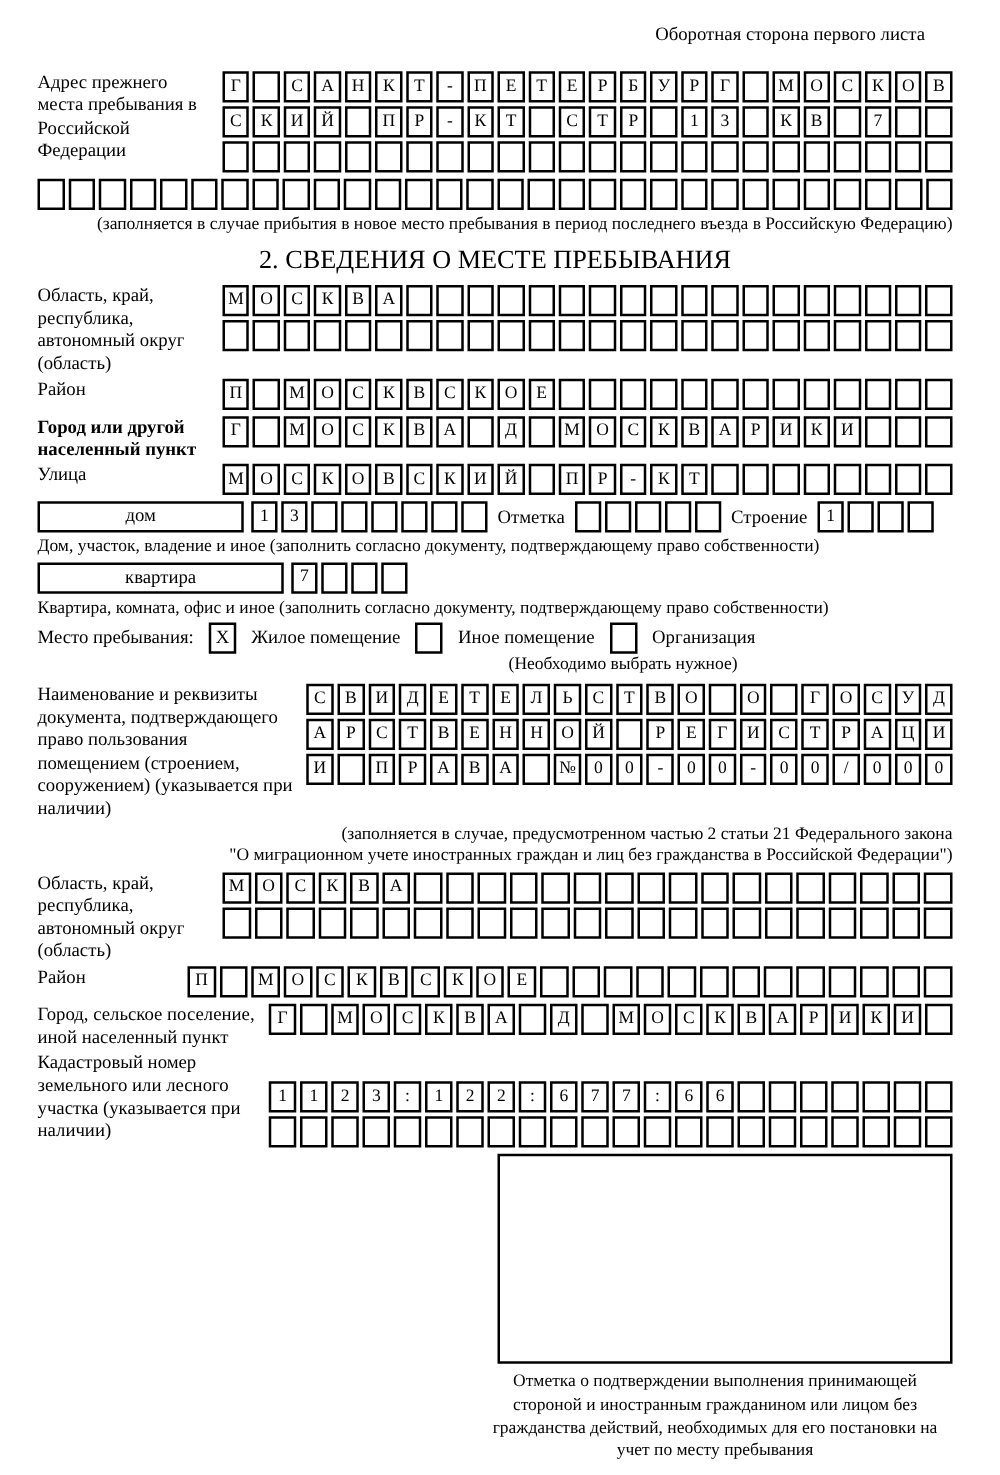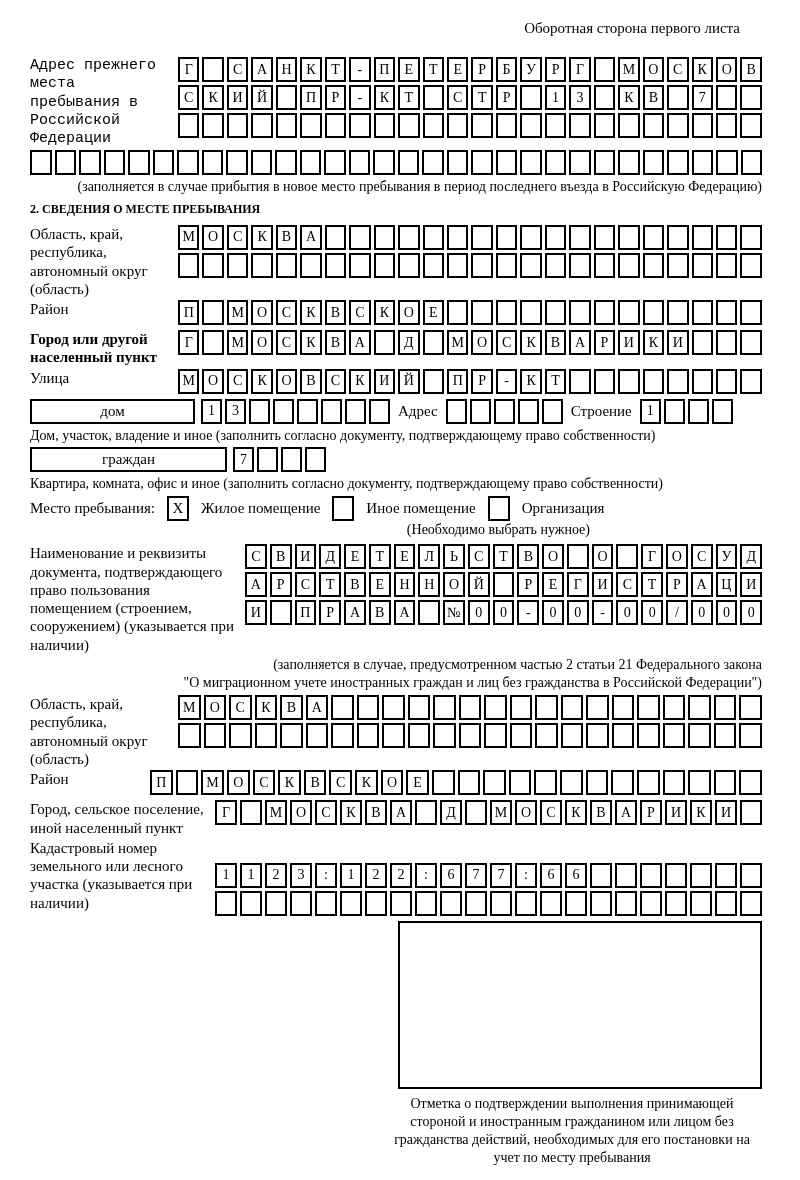--- a/index.html
+++ b/index.html
@@ -2,21 +2,21 @@
 <html><head>
 <meta charset="utf-8">
 <style>
   html,body{margin:0;padding:0;background:#fff;}
   body{width:800px;height:1180px;overflow:hidden;color:#000;
        font-family:"Liberation Serif","DejaVu Serif",serif;font-size:15px;}
   .page{box-sizing:border-box;width:800px;height:1180px;padding:20px 38px 0 30px;}
   .hdr-note{text-align:right;font-size:15px;padding-right:22px;}
   .caption{font-size:14px;line-height:1.25;}
   .caption.center{text-align:right;}
-  .sec-title{font-weight:bold;font-size:12px;margin:6px 0 8px 0;}
+  .sec-title{text-align:center;font-weight:normal;font-size:21px;margin:6px 0 8px 0;}
   .fieldrow{display:flex;align-items:flex-start;margin-bottom:2px;}
   .flabel{flex:none;font-size:15px;line-height:1.22;}
   .w148{width:148px;} .w120{width:120px;} .w215{width:215px;} .w185{width:185px;}
   .inner120{width:118px;} .inner130{width:133px;} .inner205{width:205px;}
   .inner125{width:128px;} .inner190{width:192px;} .inner170{width:172px;}
   .rows{flex:1;min-width:0;}
   .boxrow{display:flex;gap:3px;margin-bottom:3px;}
   .cell{flex:1 1 0;min-width:0;height:25px;border:2px solid #000;box-sizing:border-box;
         display:flex;align-items:center;justify-content:center;
         font-size:14px;line-height:1;overflow:hidden;}
@@ -32,21 +32,21 @@
 </style>
 </head>
 <body>
 
 <div class="page">
 
   <div class="hdr-note">Оборотная сторона первого листа</div>
 
   <div class="fieldrow" style="margin-top:20px;">
     <div class="flabel w148">
-      <span class="inner130" style="display:inline-block;font-family:Liberation Mono, monospace;">Адрес прежнего места пребывания в Российской Федерации</span>
+      <span class="inner130" style="display:inline-block;">Адрес прежнего места пребывания в Российской Федерации</span>
     </div>
     <div class="rows">
       <div class="boxrow">
           <span class="cell">Г</span>
           <span class="cell"></span>
           <span class="cell">С</span>
           <span class="cell">А</span>
           <span class="cell">Н</span>
           <span class="cell">К</span>
           <span class="cell">Т</span>
@@ -321,40 +321,40 @@
     <div class="boxrow" style="width:189px;flex:none;margin-bottom:0;">
         <span class="cell">1</span>
         <span class="cell">3</span>
         <span class="cell"></span>
         <span class="cell"></span>
         <span class="cell"></span>
         <span class="cell"></span>
         <span class="cell"></span>
         <span class="cell"></span>
       </div>
-    <div class="flabel" style="width:auto;padding:0 2px;">Адрес</div>
+    <div class="flabel" style="width:auto;padding:0 2px;">Отметка</div>
     <div class="boxrow" style="width:117px;flex:none;margin-bottom:0;">
         <span class="cell"></span>
         <span class="cell"></span>
         <span class="cell"></span>
         <span class="cell"></span>
         <span class="cell"></span>
       </div>
     <div class="flabel" style="width:auto;padding:0 2px;">Строение</div>
     <div class="boxrow" style="width:93px;flex:none;margin-bottom:0;">
         <span class="cell">1</span>
         <span class="cell"></span>
         <span class="cell"></span>
         <span class="cell"></span>
       </div>
   </div>
   <div class="caption mt3">Дом, участок, владение и иное (заполнить согласно документу, подтверждающему право собственности)</div>
 
   <div class="inline-gap mt3">
-    <div class="bigbox" style="width:197px;">граждан</div>
+    <div class="bigbox" style="width:197px;">квартира</div>
     <div class="boxrow" style="width:93px;flex:none;margin-bottom:0;">
         <span class="cell">7</span>
         <span class="cell"></span>
         <span class="cell"></span>
         <span class="cell"></span>
       </div>
   </div>
   <div class="caption mt3">Квартира, комната, офис и иное (заполнить согласно документу, подтверждающему право собственности)</div>
 
   <div class="inline-gap mt3" style="gap:12px;">

